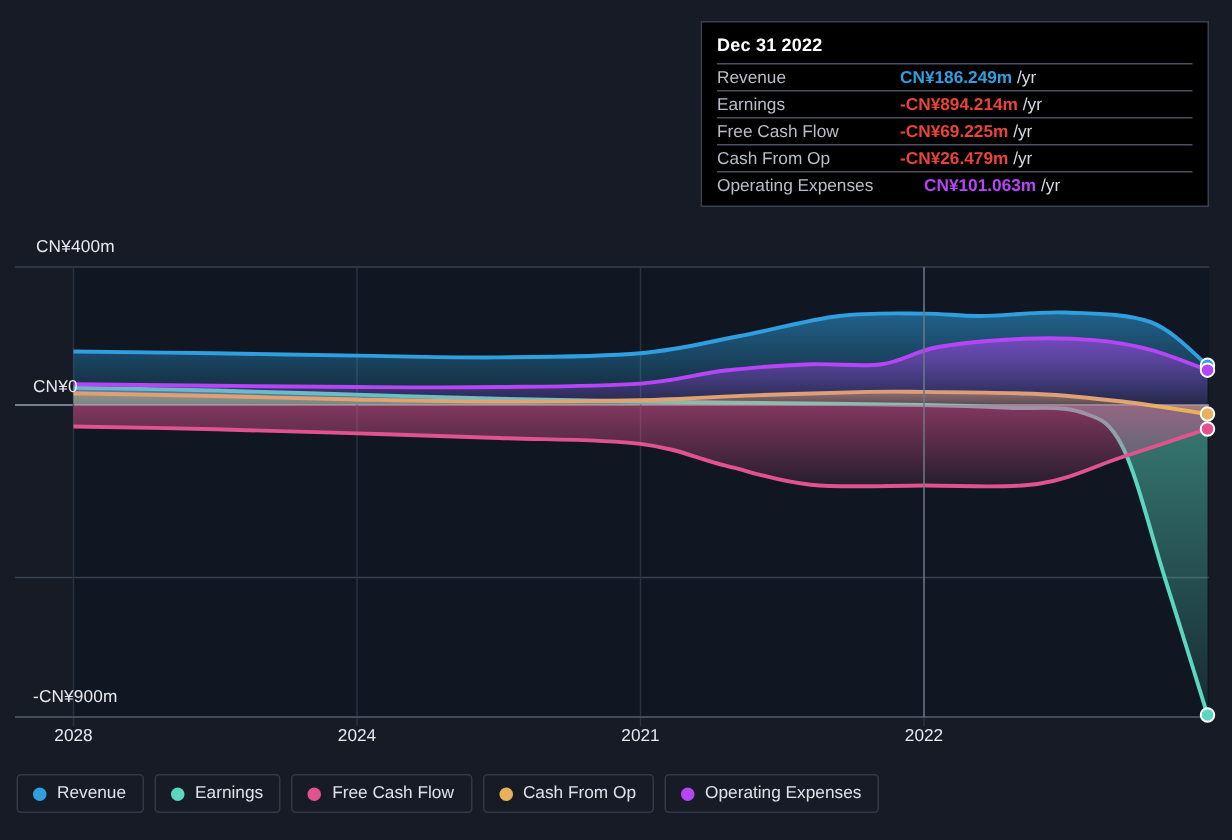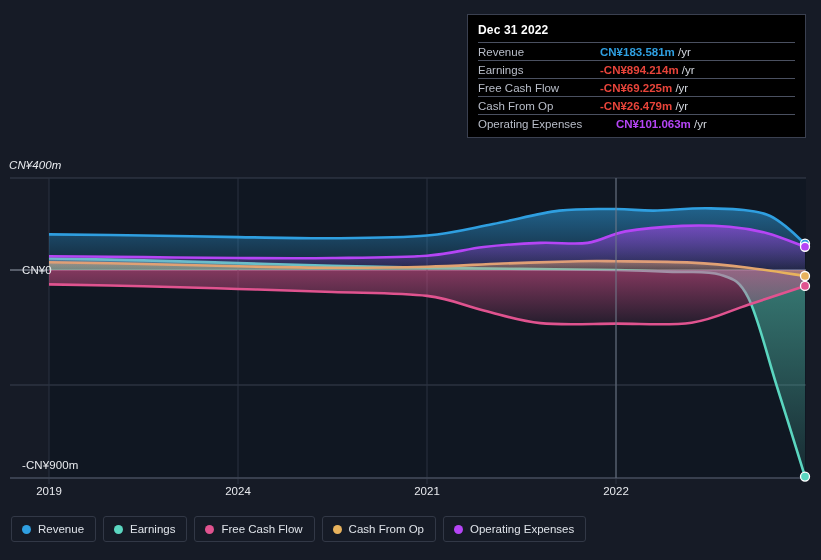--- a/index.html
+++ b/index.html
@@ -16,22 +16,22 @@
   #chart-svg { position: absolute; left: 0; top: 0; }
 
   
   .y-axis-label {
     position: absolute;
     color: #e8eaee;
     font-size: 11.5px;
     white-space: nowrap;
     letter-spacing: .1px;
   }
-  #y-label-top { left: 9px; top: 159px; font-style: italic; }
-  #y-label-zero { left: 22px; top: 264px; }
+  #y-label-top { left: 24px; top: 159px; }
+  #y-label-zero { left: 22px; top: 252px; }
   #y-label-bottom { left: 22px; top: 459px; }
 
   .x-axis-label {
     position: absolute;
     top: 485px;
     color: #e8eaee;
     font-size: 11.5px;
     transform: translateX(-50%);
     white-space: nowrap;
   }
@@ -149,32 +149,32 @@
         <circle cx="805" cy="276.00888888888886" r="4.5" fill="#e8b25c" stroke="#ffffff" stroke-width="1.3"></circle>
         <circle cx="805" cy="246.77" r="4.5" fill="#b545f5" stroke="#ffffff" stroke-width="1.3"></circle>
       </svg>
   </div>
 
   <div class="y-axis-label" id="y-label-top">CN¥400m</div>
   <div class="y-axis-label" id="y-label-zero">CN¥0</div>
   <div class="y-axis-label" id="y-label-bottom">-CN¥900m</div>
 
   <div id="x-axis-labels">
-      <div class="x-axis-label" style="left: 49px;">2019</div>
+      <div class="x-axis-label" style="left: 49px;">2028</div>
       <div class="x-axis-label" style="left: 238px;">2024</div>
       <div class="x-axis-label" style="left: 427px;">2021</div>
       <div class="x-axis-label" style="left: 616px;">2022</div>
     </div>
 
   <div id="tooltip">
     <div id="tooltip-date">Dec 31 2022</div>
     <div id="tooltip-rows">
         <div class="tip-row">
           <div class="tip-label">Revenue</div>
-          <div class="tip-value v-blue"><span class="amt">CN¥183.581m</span><span class="unit"> /yr</span></div>
+          <div class="tip-value v-blue"><span class="amt">CN¥186.249m</span><span class="unit"> /yr</span></div>
         </div>
         <div class="tip-row">
           <div class="tip-label">Earnings</div>
           <div class="tip-value v-red"><span class="amt">-CN¥894.214m</span><span class="unit"> /yr</span></div>
         </div>
         <div class="tip-row">
           <div class="tip-label">Free Cash Flow</div>
           <div class="tip-value v-red"><span class="amt">-CN¥69.225m</span><span class="unit"> /yr</span></div>
         </div>
         <div class="tip-row">

